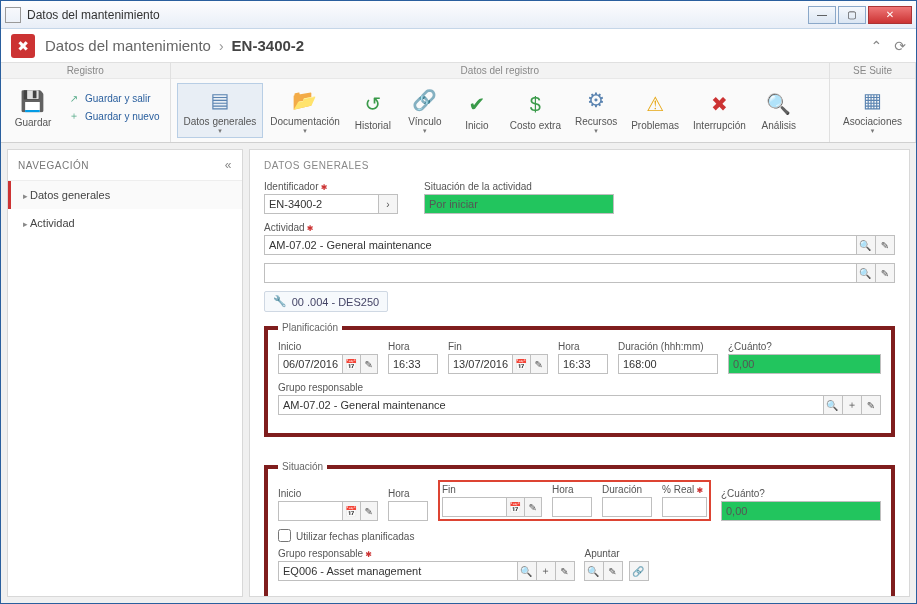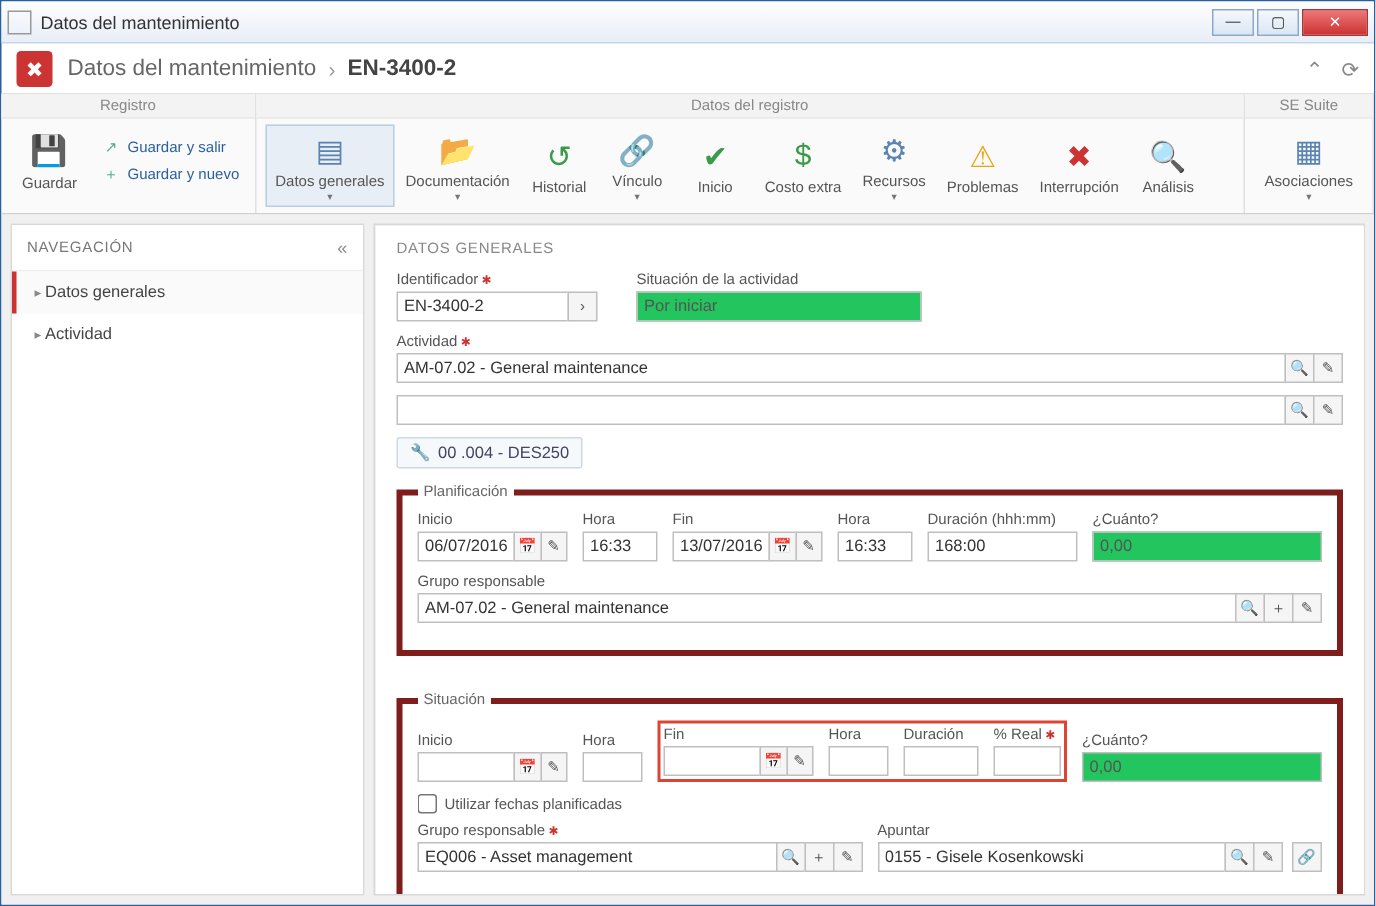--- a/index.html
+++ b/index.html
@@ -316,21 +316,20 @@
             <div class="inp-grp">
                 <input class="inp" style="flex: 1 1 0%;" value="EQ006 - Asset management">
             <div class="icon-btn">🔍</div>
                 <div class="icon-btn">＋</div>
                 <div class="icon-btn">✎</div>
               </div>
             </div>
           <div class="field" style="flex:1">
               <label>Apuntar</label>
             <div class="inp-grp">
-                <input class="inp" style="flex: 1 1 0%;" value="0155 - Gisele Kosenkowski">
             <div class="icon-btn">🔍</div>
                 <div class="icon-btn">✎</div>
             <div class="icon-btn" style="margin-left:6px">🔗</div>
               </div>
             </div>
         </div>
       </fieldset>
 
     </div>
   </div>

